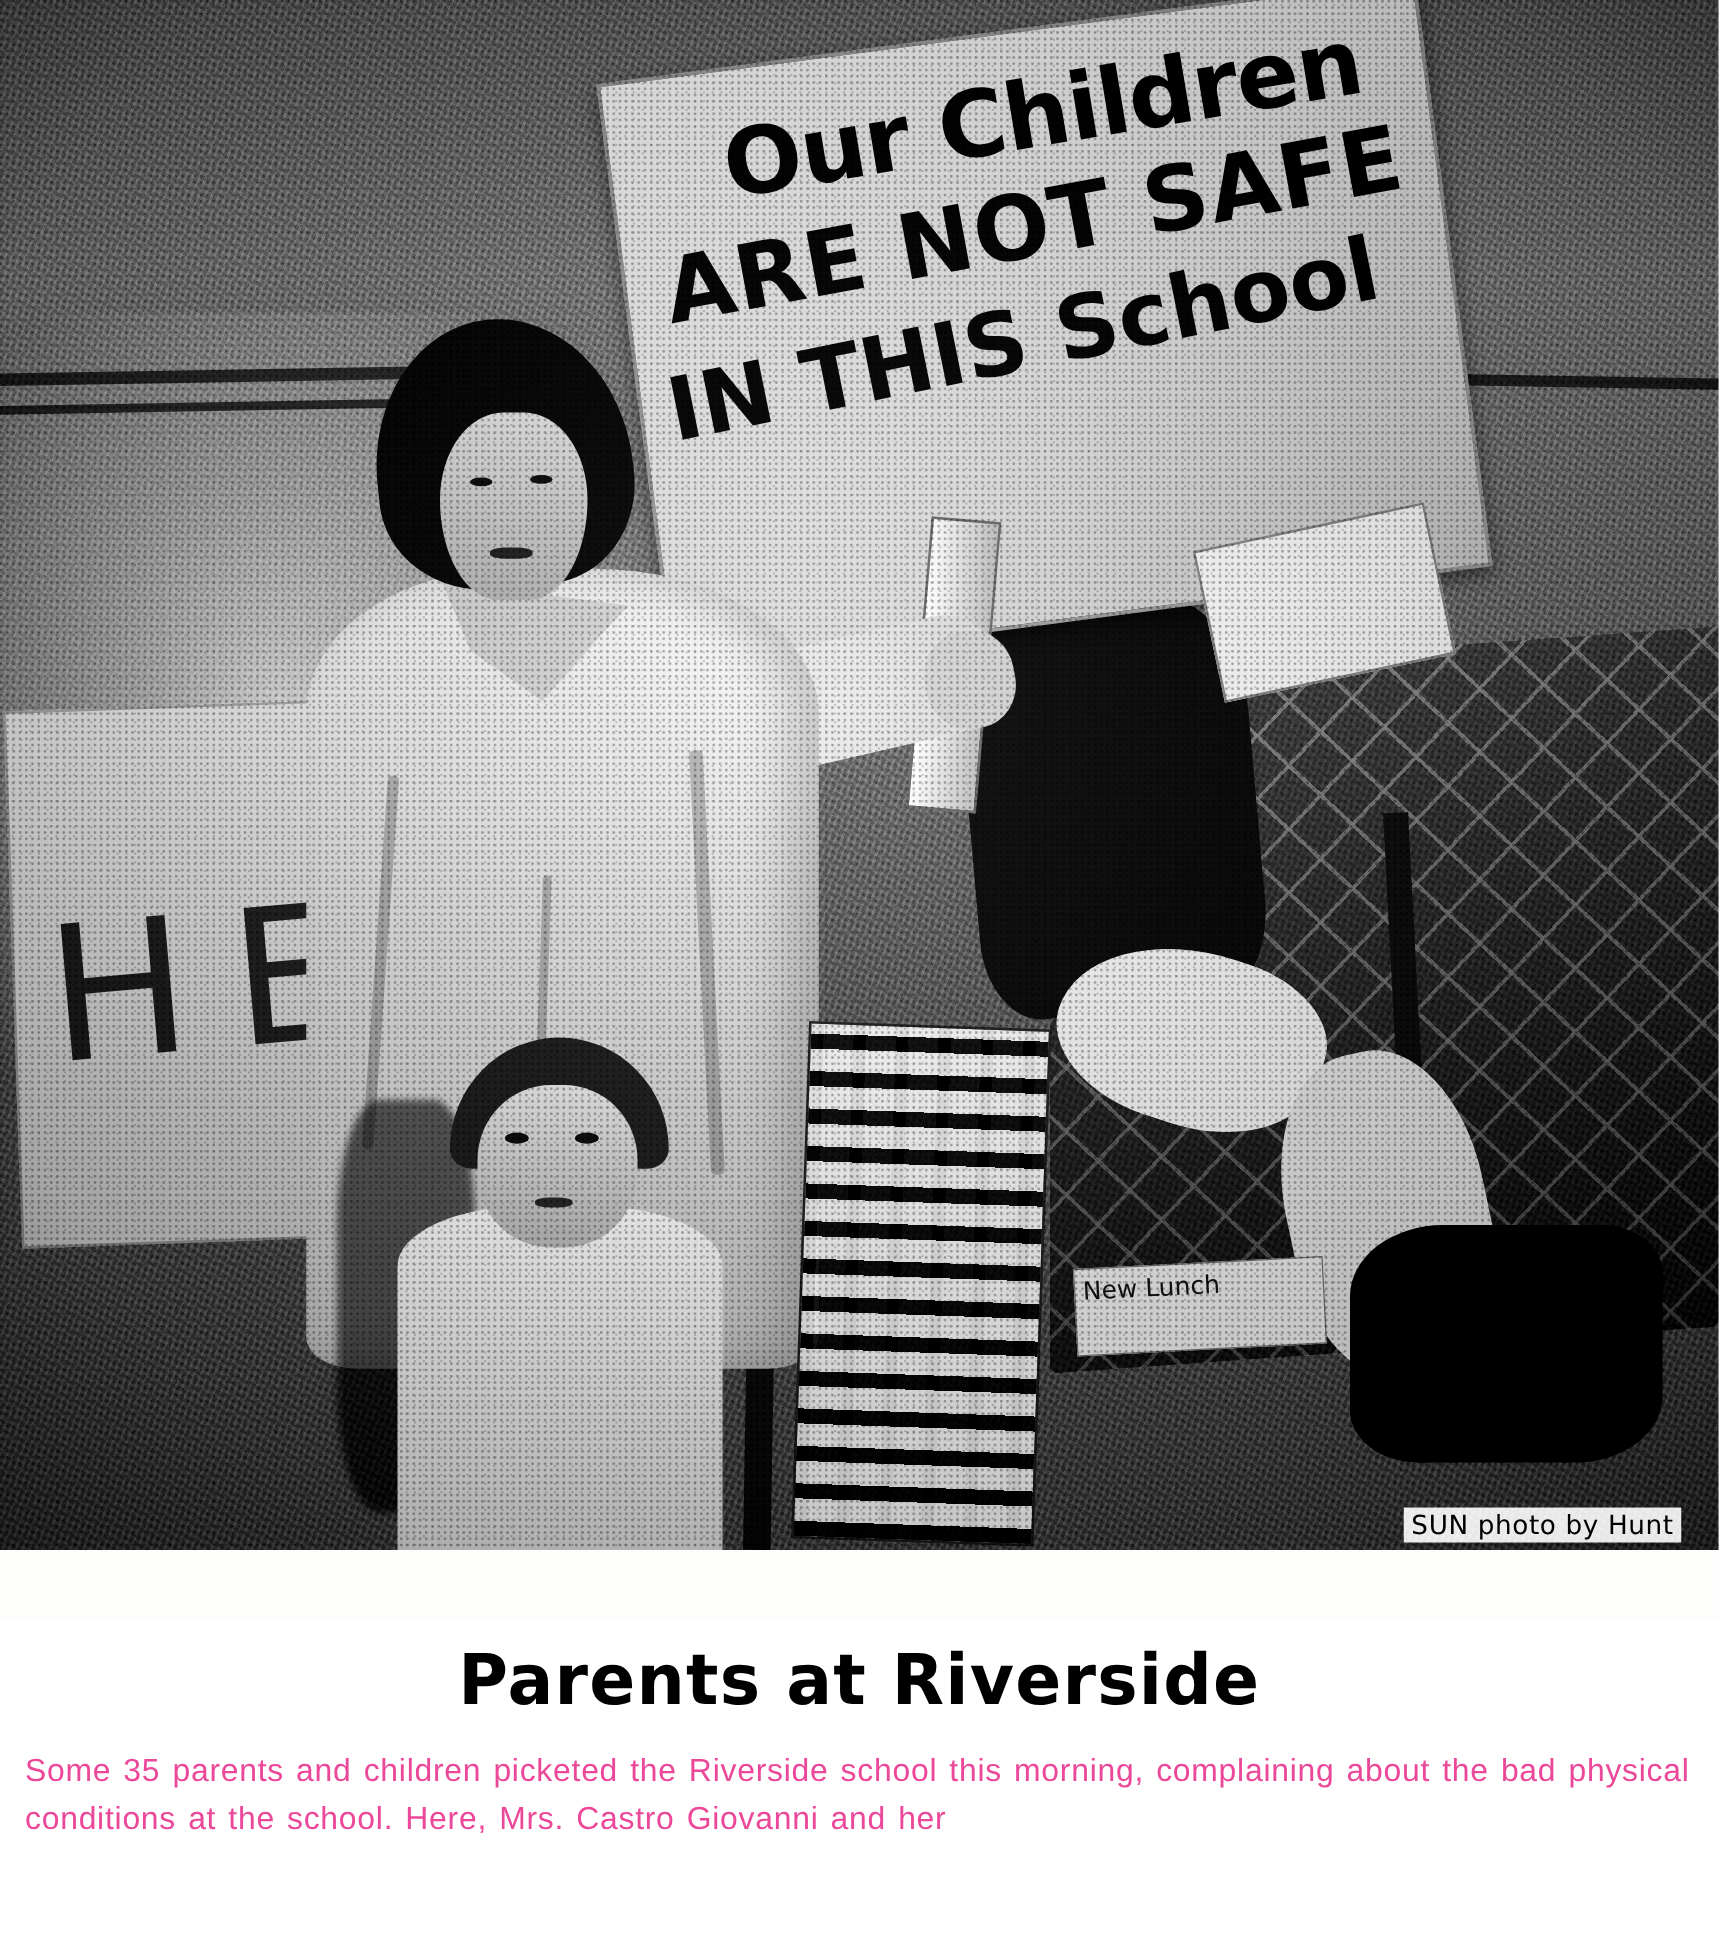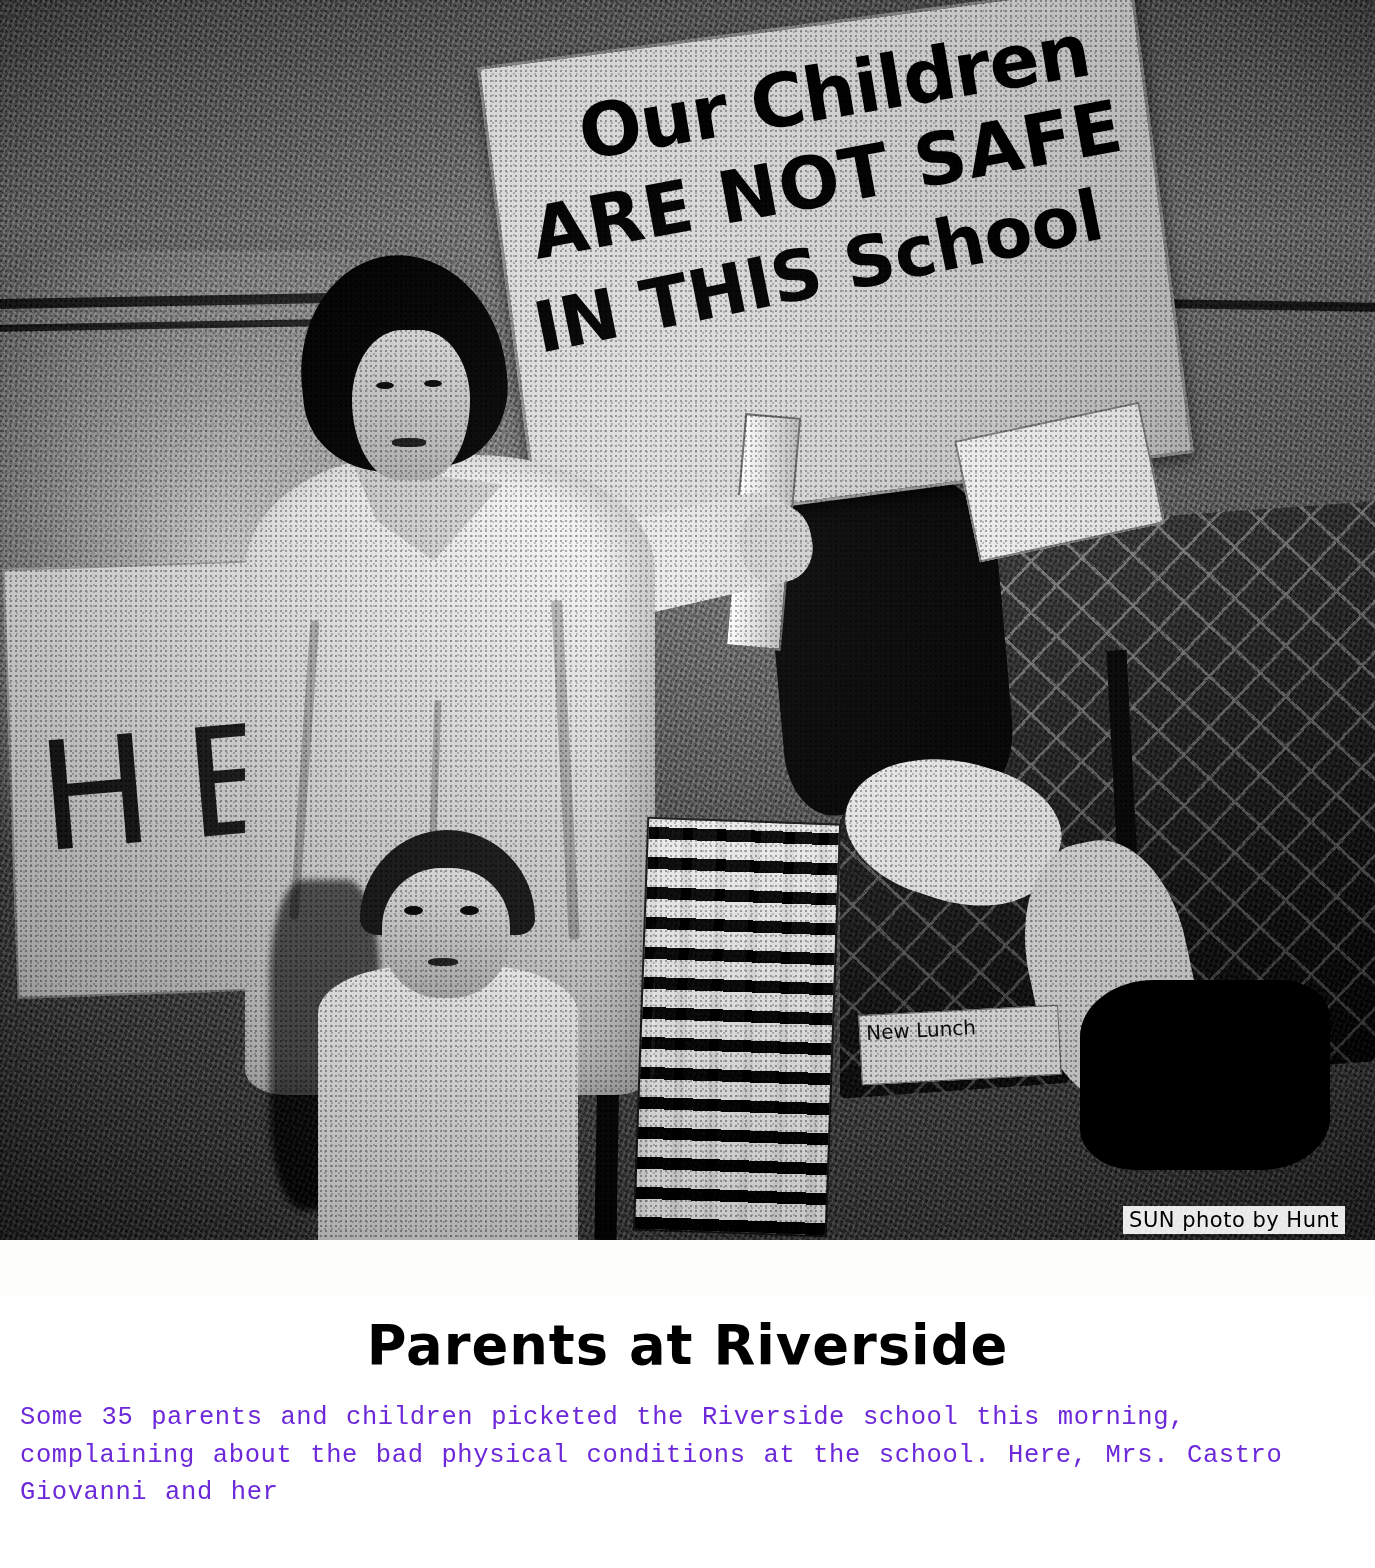--- a/index.html
+++ b/index.html
@@ -355,24 +355,24 @@
     transform: scaleX(0.97);
   }
   .columns {
     display: flex;
     gap: 62px;
     padding: 14px 20px 0 20px;
     box-sizing: border-box;
   }
   .col {
     flex: 1;
-    font-family: Liberation Mono, monospace;
+    font-family: Liberation Sans, sans-serif;
     font-size: 25.5px;
     line-height: 1.48;
-    color: #6d28d9;
+    color: #ec4899;
     letter-spacing: 0.6px;
     word-spacing: 2px;
   }
   .col p { margin: 0; }
 </style>
 </head>
 <body>
 
 <div class="page">
 

